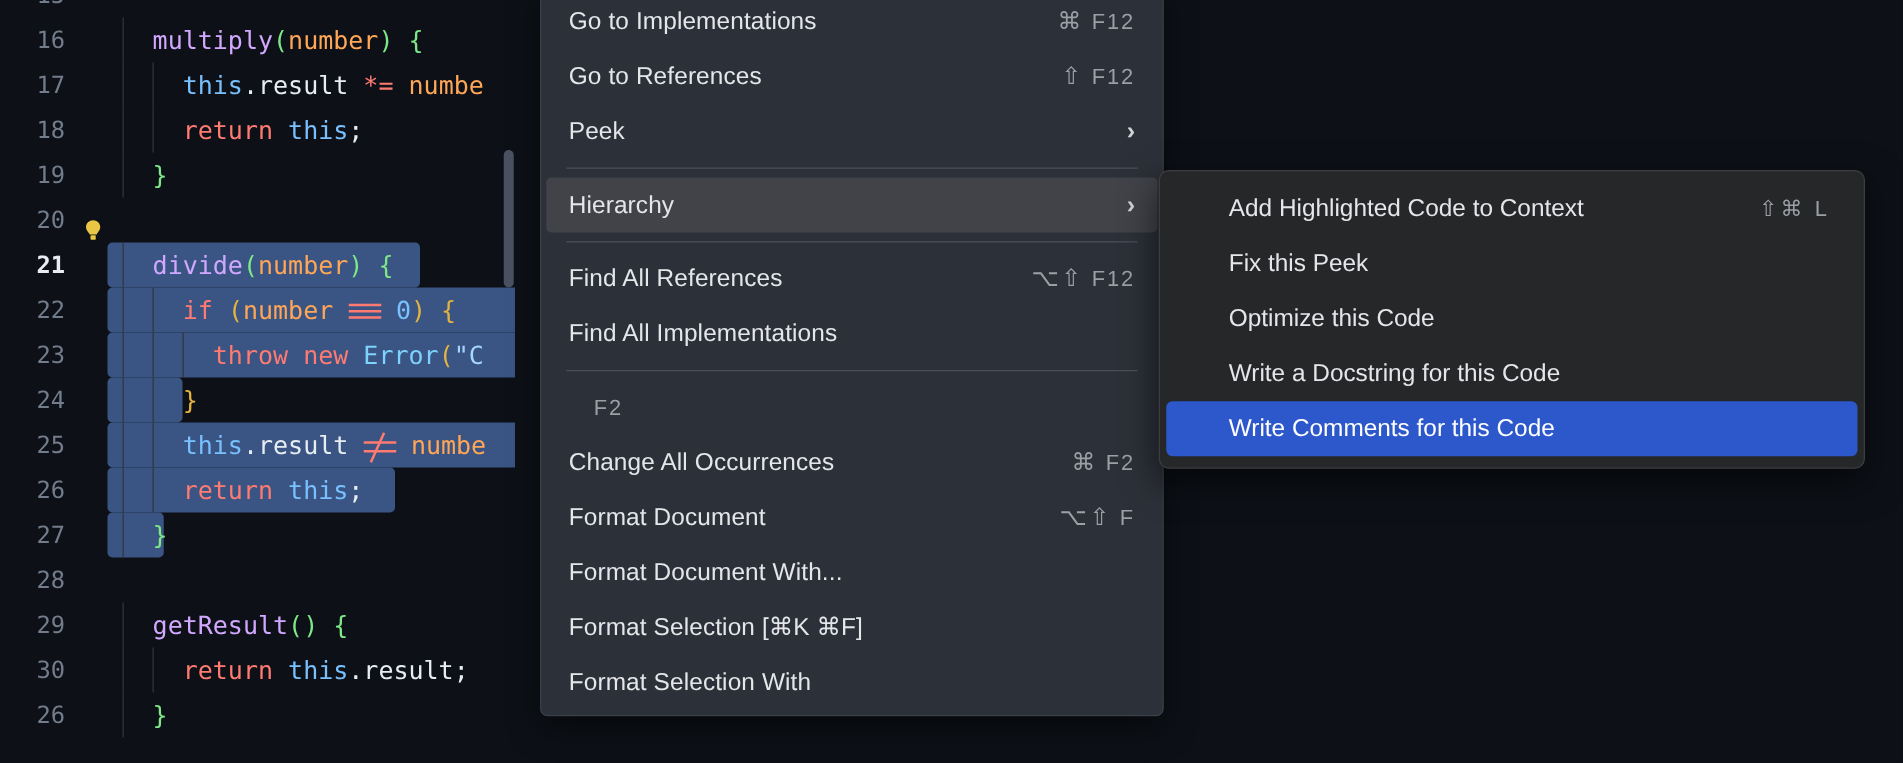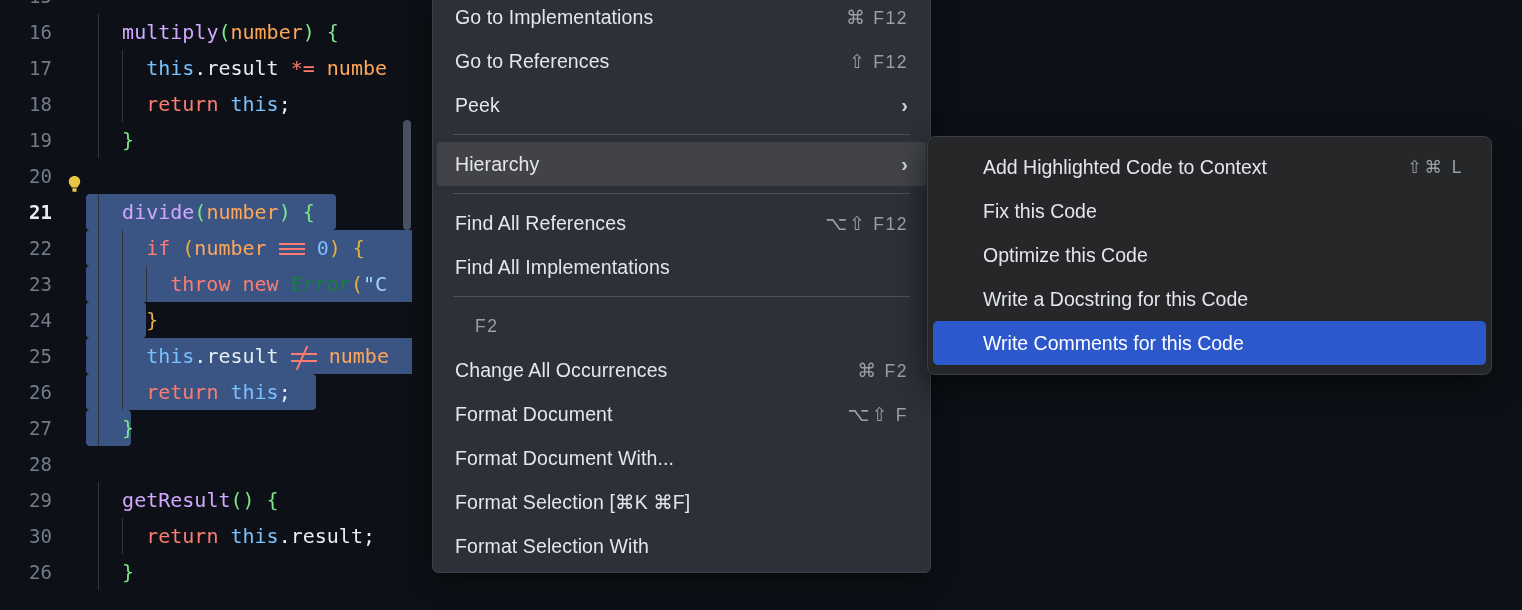--- a/index.html
+++ b/index.html
@@ -52,21 +52,21 @@
 
   
   .t-fn      { color: #d2a8ff; }
   .t-param   { color: #ffa657; }
   .t-punc    { color: #7ee787; }
   .t-punc3   { color: #e3b341; }
   .t-this    { color: #79c0ff; }
   .t-prop    { color: #e6edf3; }
   .t-op      { color: #ff7b72; }
   .t-kw      { color: #ff7b72; }
-  .t-cls     { color: #15803d; text-align: center; }
+  .t-cls     { color: #7dd3fc; text-align: center; }
   .t-str     { color: #a5d6ff; }
   .t-num     { color: #79c0ff; }
   .t-dot     { color: #e6edf3; }
   .t-ws      { color: #4c525d; }
 
   .ligature-eq {
     display: inline-block; position: relative; width: 26px; height: 14px;
     vertical-align: -2px;
   }
   .ligature-eq i {
@@ -226,21 +226,21 @@
         <span class="label">Format Selection With</span>
       </div>
     </div>
 
   <div class="submenu" id="submenu">
       <div class="smi">
         <span class="label">Add Highlighted Code to Context</span>
         <span class="kb">⇧⌘ L</span>
       </div>
       <div class="smi">
-        <span class="label">Fix this Code</span>
+        <span class="label">Fix this Peek</span>
       </div>
       <div class="smi">
         <span class="label">Optimize this Code</span>
       </div>
       <div class="smi">
         <span class="label">Write a Docstring for this Code</span>
       </div>
       <div class="smi highlight">
         <span class="label">Write Comments for this Code</span>
       </div>

